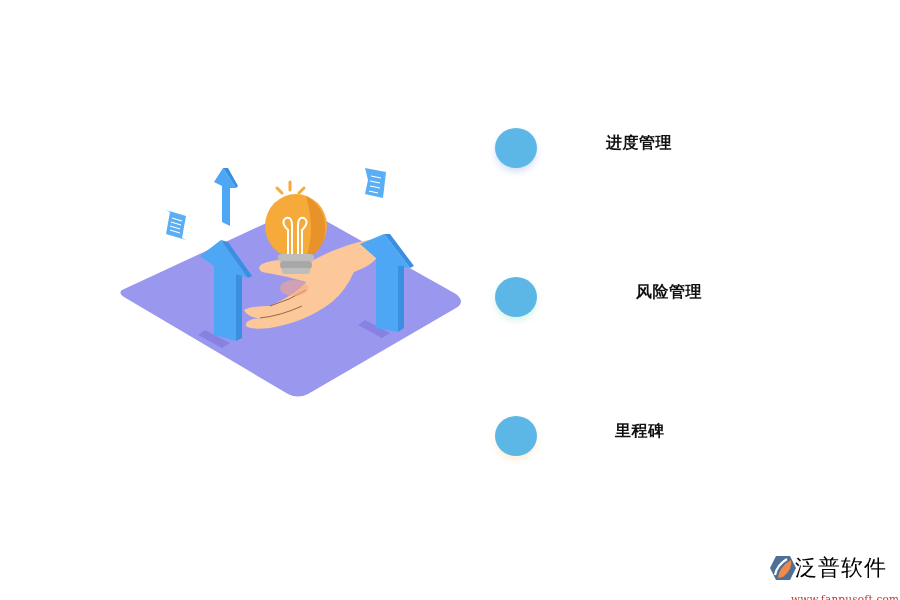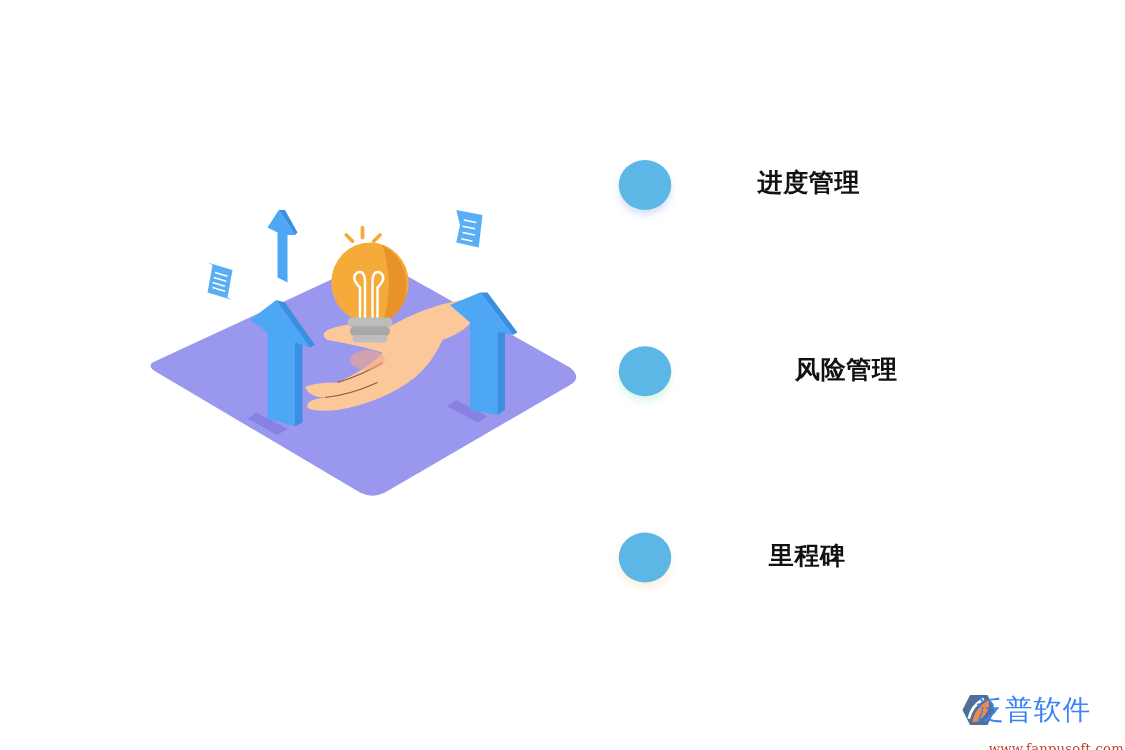--- a/index.html
+++ b/index.html
@@ -40,53 +40,53 @@
       height: 40px;
       border-radius: 50%;
       background: #5db7e6;
     }
     .dot.d1 { box-shadow: 0 4px 6px rgba(140, 170, 235, 0.35); }
     .dot.d2 { box-shadow: 0 4px 6px rgba(150, 225, 190, 0.35); }
     .dot.d3 { box-shadow: 0 4px 6px rgba(250, 210, 150, 0.35); }
     .label {
       position: absolute;
       top: 5px;
-      font-size: 20px;
+      font-size: 16px;
       font-weight: bold;
       color: #111111;
       letter-spacing: 0.5px;
       white-space: nowrap;
     }
     .item-1 { top: 128px; }
     .item-1 .label { left: 111px; }
     .item-2 { top: 277px; }
     .item-2 .label { left: 113px; margin-left: 28px; }
-    .item-3 { top: 426px; }
+    .item-3 { top: 416px; }
     .item-3 .label { left: 120px; }
 
     .logo {
       position: absolute;
       left: 769px;
       top: 553px;
       width: 125px;
       height: 42px;
     }
     .logo-icon {
       position: absolute;
       left: 0;
       top: 2px;
       width: 28px;
       height: 26px;
     }
     .logo-name {
       position: absolute;
-      left: 12px;
+      left: 26px;
       top: 0px;
       font-size: 22px;
-      color: #3b82f6;
+      color: #000000;
       letter-spacing: 1px;
       white-space: nowrap;
     }
     .logo-url {
       position: absolute;
       left: 2px;
       top: 40px;
       font-family: "DejaVu Serif", "Liberation Serif", serif;
       font-size: 10.5px;
       color: #c0392b;

